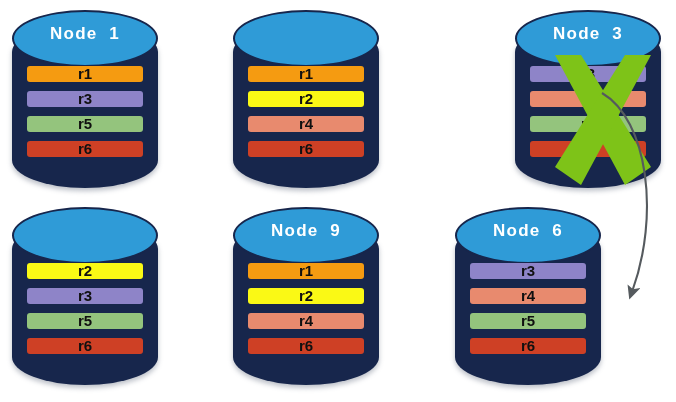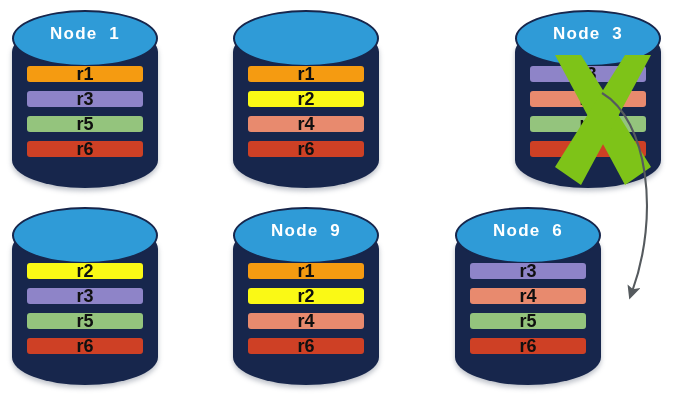--- a/index.html
+++ b/index.html
@@ -71,21 +71,21 @@
     top: 56px;
     width: 116px;
     z-index: 3;
   }
   .bar {
     height: 16px;
     margin-bottom: 9px;
     border-radius: 3px;
     text-align: center;
     line-height: 16px;
-    font-size: 18px;
+    font-size: 15px;
     font-weight: bold;
     color: #101010;
     position: relative;
   }
   .bar:last-child { margin-bottom: 0; text-align: center; }
 
   .cross {
     position: absolute;
     left: 22px;
     top: 45px;

